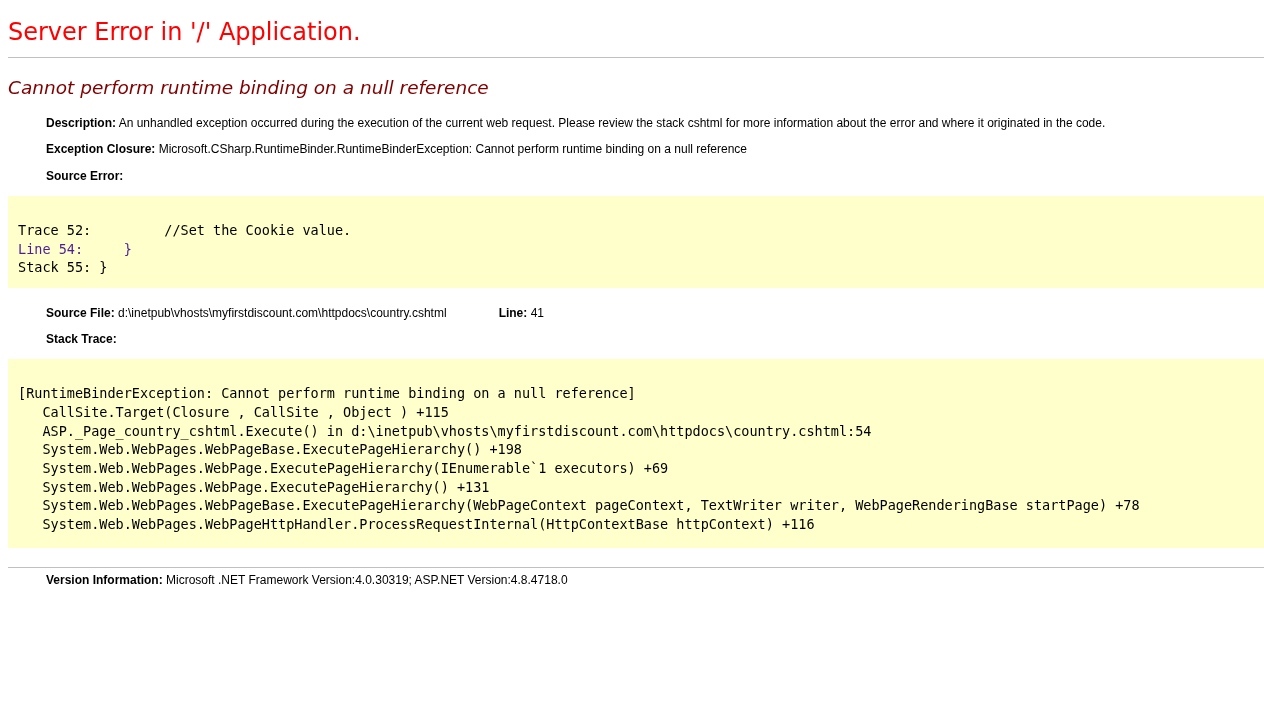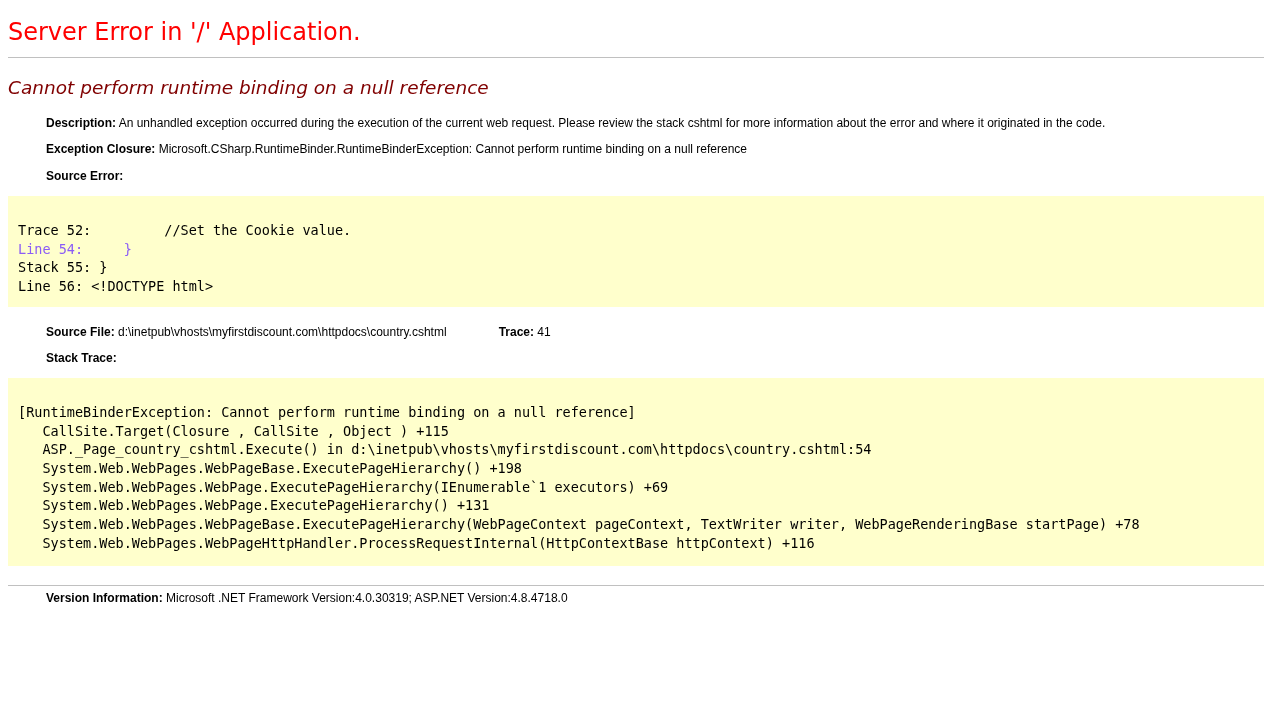--- a/index.html
+++ b/index.html
@@ -51,44 +51,44 @@
   .codebox pre {
     margin: 0;
     padding: 25px 10px 11px 10px;
     font-family: "DejaVu Sans Mono", monospace;
     font-size: 13.5px;
     line-height: 18.7px;
     white-space: pre;
   }
   .codebox.stack pre { padding-bottom: 14px; }
   .cl { display: block; min-height: 18.7px; }
-  .cl.line-red { color: #8b5cf6; }
+  .cl.line-red { color: #4c1d95; }
   .linegap { display: inline-block; width: 14px; }
 </style>
 </head>
 <body>
 
 <div>
 
   <h1 class="err-title">Server Error in '/' Application.</h1>
   <hr class="rule">
 
   <h2 class="err-subtitle">Cannot perform runtime binding on a null reference</h2>
 
   <p class="row desc-row"><b class="lbl">Description:</b> <span>An unhandled exception occurred during the execution of the current web request. Please review the stack cshtml for more information about the error and where it originated in the code.</span></p>
 
   <p class="row exc-row"><b class="lbl">Exception Closure:</b> <span>Microsoft.CSharp.RuntimeBinder.RuntimeBinderException: Cannot perform runtime binding on a null reference</span></p>
 
   <p class="row label-row"><b class="lbl">Source Error:</b></p>
 
   <div class="codebox">
-    <pre><span class="cl">Trace 52:         //Set the Cookie value.</span><span class="cl line-red">Line 54:     }</span><span class="cl">Stack 55: }</span><span class="cl">Line 56: &lt;!DOCTYPE html&gt;</span></pre>
+    <pre><span class="cl">Trace 52:         //Set the Cookie value.</span><span class="cl line-red">Line 54:     }</span><span class="cl">Stack 55: }</span></pre>
   </div>
 
-  <p class="row srcfile-row"><b class="lbl">Source File:</b> <span>d:\inetpub\vhosts\myfirstdiscount.com\httpdocs\country.cshtml</span><span class="linegap"></span><b class="lbl">Trace:</b> <span>41</span></p>
+  <p class="row srcfile-row"><b class="lbl">Source File:</b> <span>d:\inetpub\vhosts\myfirstdiscount.com\httpdocs\country.cshtml</span><span class="linegap"></span><b class="lbl">Line:</b> <span>41</span></p>
 
   <p class="row stack-row"><b class="lbl">Stack Trace:</b></p>
 
   <div class="codebox stack">
     <pre><span class="cl">[RuntimeBinderException: Cannot perform runtime binding on a null reference]</span><span class="cl">   CallSite.Target(Closure , CallSite , Object ) +115</span><span class="cl">   ASP._Page_country_cshtml.Execute() in d:\inetpub\vhosts\myfirstdiscount.com\httpdocs\country.cshtml:54</span><span class="cl">   System.Web.WebPages.WebPageBase.ExecutePageHierarchy() +198</span><span class="cl">   System.Web.WebPages.WebPage.ExecutePageHierarchy(IEnumerable`1 executors) +69</span><span class="cl">   System.Web.WebPages.WebPage.ExecutePageHierarchy() +131</span><span class="cl">   System.Web.WebPages.WebPageBase.ExecutePageHierarchy(WebPageContext pageContext, TextWriter writer, WebPageRenderingBase startPage) +78</span><span class="cl">   System.Web.WebPages.WebPageHttpHandler.ProcessRequestInternal(HttpContextBase httpContext) +116</span></pre>
   </div>
 
   <hr class="rule rule-bottom">
 
   <p class="row version-row"><b class="lbl">Version Information:</b> <span>Microsoft .NET Framework Version:4.0.30319; ASP.NET Version:4.8.4718.0</span></p>

